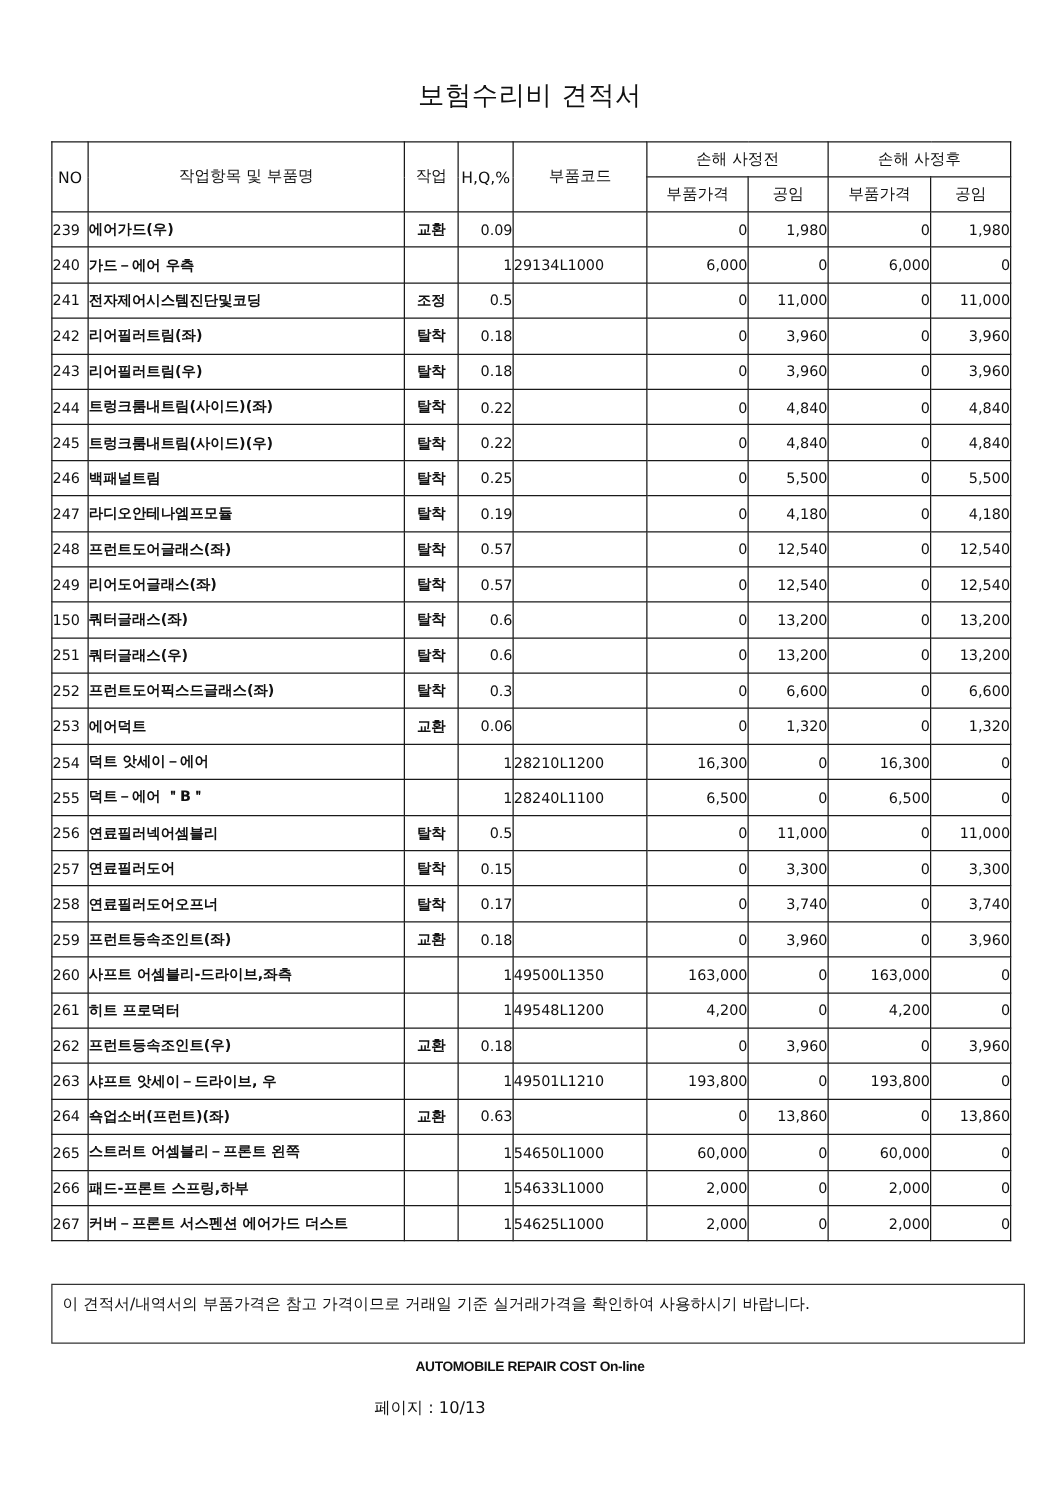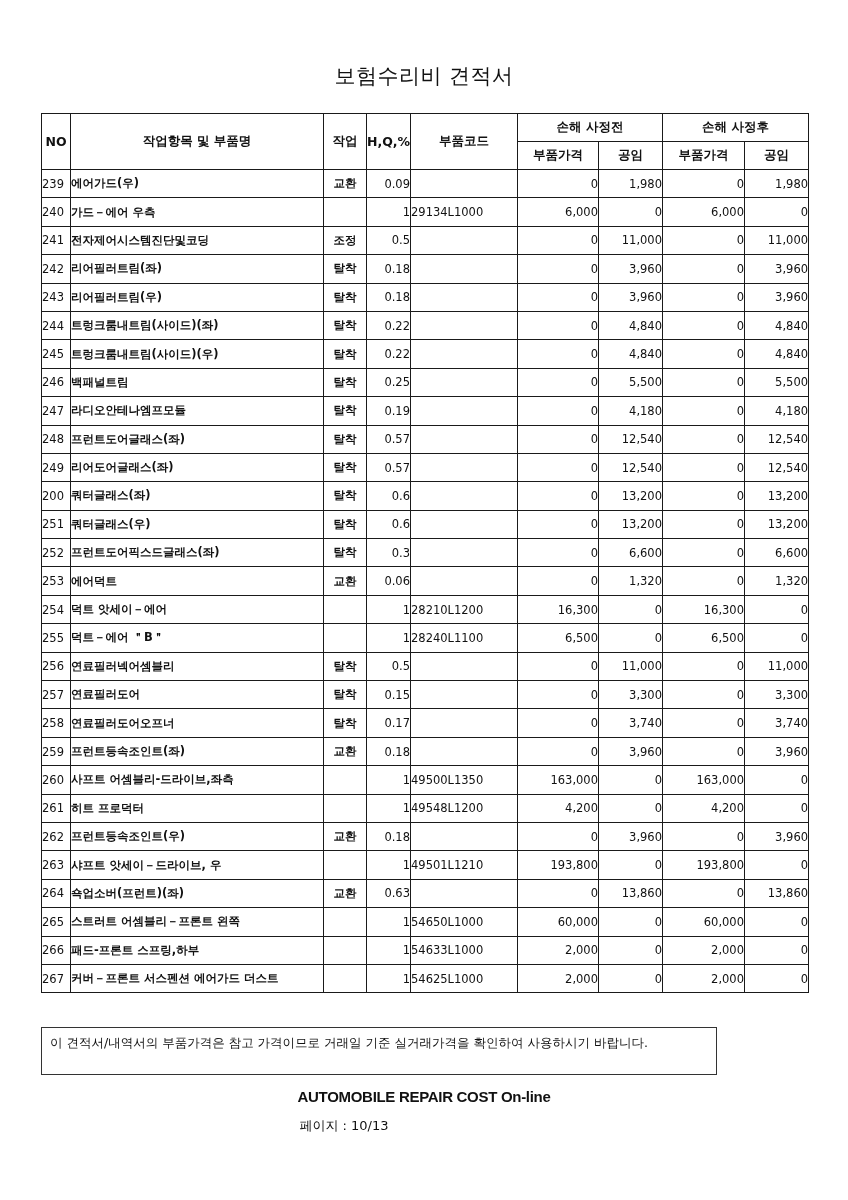--- a/index.html
+++ b/index.html
@@ -9,31 +9,31 @@
   table.est col.c-no { width: 29px; }
   table.est col.c-name { width: 253px; }
   table.est col.c-work { width: 43px; }
   table.est col.c-hq { width: 44px; }
   table.est col.c-code { width: 107px; }
   table.est col.c-bp { width: 81px; }
   table.est col.c-bl { width: 64px; }
   table.est col.c-ap { width: 82px; }
   table.est col.c-al { width: 64px; }
   table.est th, table.est td { border: 1.3px solid #1a1a1a; padding: 0; white-space: nowrap; overflow: hidden; }
-  table.est th { font-weight: bold; font-size: 12.5px; text-align: center; height: 27px; }
+  table.est th { font-weight: normal; font-size: 12.5px; text-align: center; height: 27px; }
   table.est th.hdr-tall { height: 55px; text-align: center; }
   table.est td { height: 27.4px; }
   td.no { text-align: left; padding-left: 3px; }
   td.name { text-align: left; padding-left: 22px; font-weight: bold; }
   td.work { text-align: center; font-weight: bold; }
   td.hq { text-align: right; padding-right: 5px; }
   td.code { text-align: left; padding-left: 4px; }
   td.num { text-align: right; padding-right: 5px; }
-  .notice { position: absolute; left: 41px; top: 1027px; width: 676px; height: 48px; border: 1.3px solid #333; box-sizing: border-box; font-size: 12.5px; padding: 7px 0 0 8px; }
-  .footer-brand { position: absolute; left: 0; top: 1088px; width: 848px; text-align: center; font-size: 15px; font-weight: bold; font-family: "Liberation Sans", sans-serif; letter-spacing: -0.3px; }
+  .notice { position: absolute; left: 41px; top: 1027px; width: 779px; height: 48px; border: 1.3px solid #333; box-sizing: border-box; font-size: 12.5px; padding: 7px 0 0 8px; }
+  .footer-brand { position: absolute; left: 0; top: 1088px; width: 848px; text-align: center; font-size: 11px; font-weight: bold; font-family: "Liberation Sans", sans-serif; letter-spacing: -0.3px; }
   .footer-page { position: absolute; left: 0; top: 1117px; width: 688px; text-align: center; font-size: 13px; }
 </style>
 </head>
 <body>
 
 <div class="title">보험수리비 견적서</div>
 
 <table class="est">
   <colgroup>
     <col class="c-no">
@@ -179,21 +179,21 @@
         <td class="name">리어도어글래스(좌)</td>
         <td class="work">탈착</td>
         <td class="hq">0.57</td>
         <td class="code"></td>
         <td class="num">0</td>
         <td class="num">12,540</td>
         <td class="num">0</td>
         <td class="num">12,540</td>
       </tr>
       <tr>
-        <td class="no">200</td>
+        <td class="no">150</td>
         <td class="name">쿼터글래스(좌)</td>
         <td class="work">탈착</td>
         <td class="hq">0.6</td>
         <td class="code"></td>
         <td class="num">0</td>
         <td class="num">13,200</td>
         <td class="num">0</td>
         <td class="num">13,200</td>
       </tr>
       <tr>

